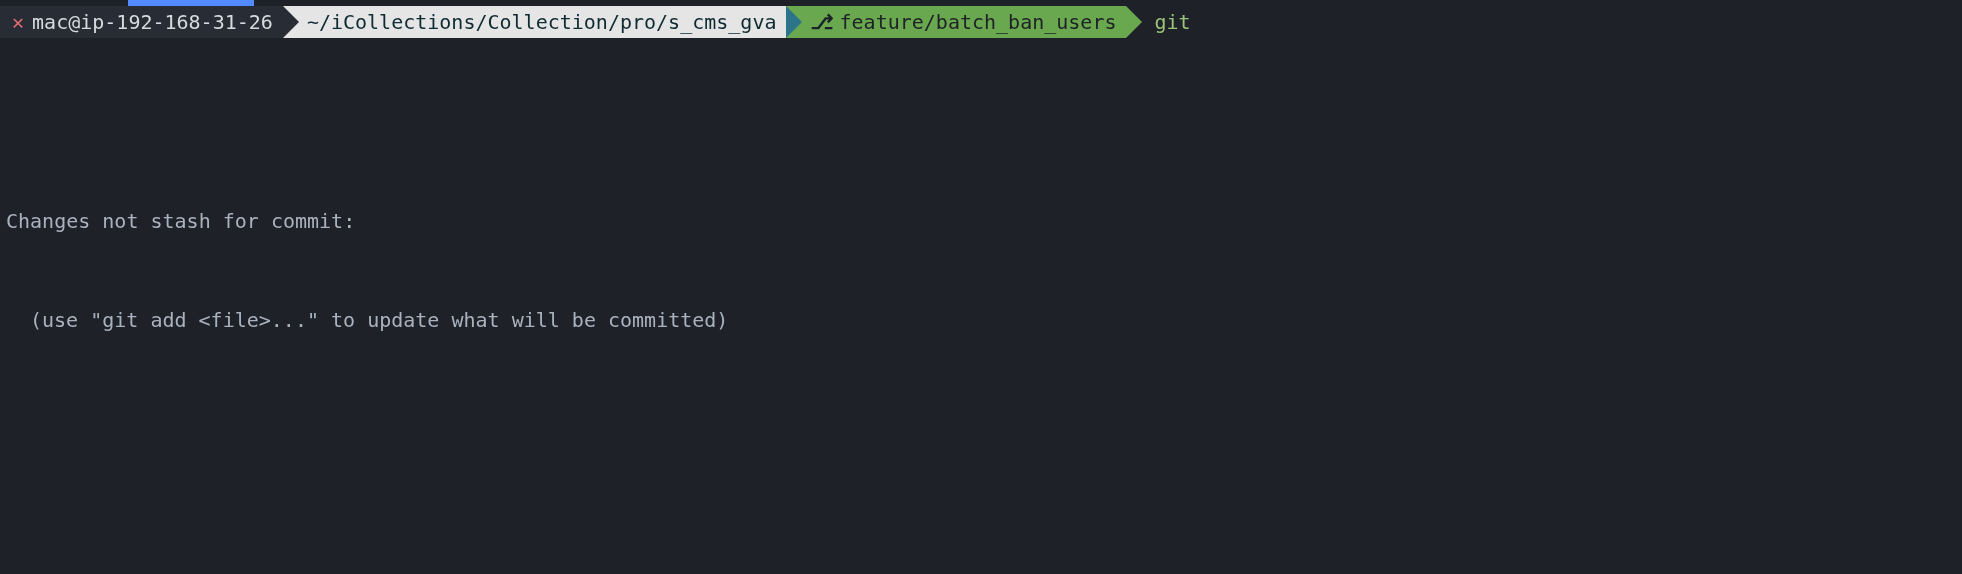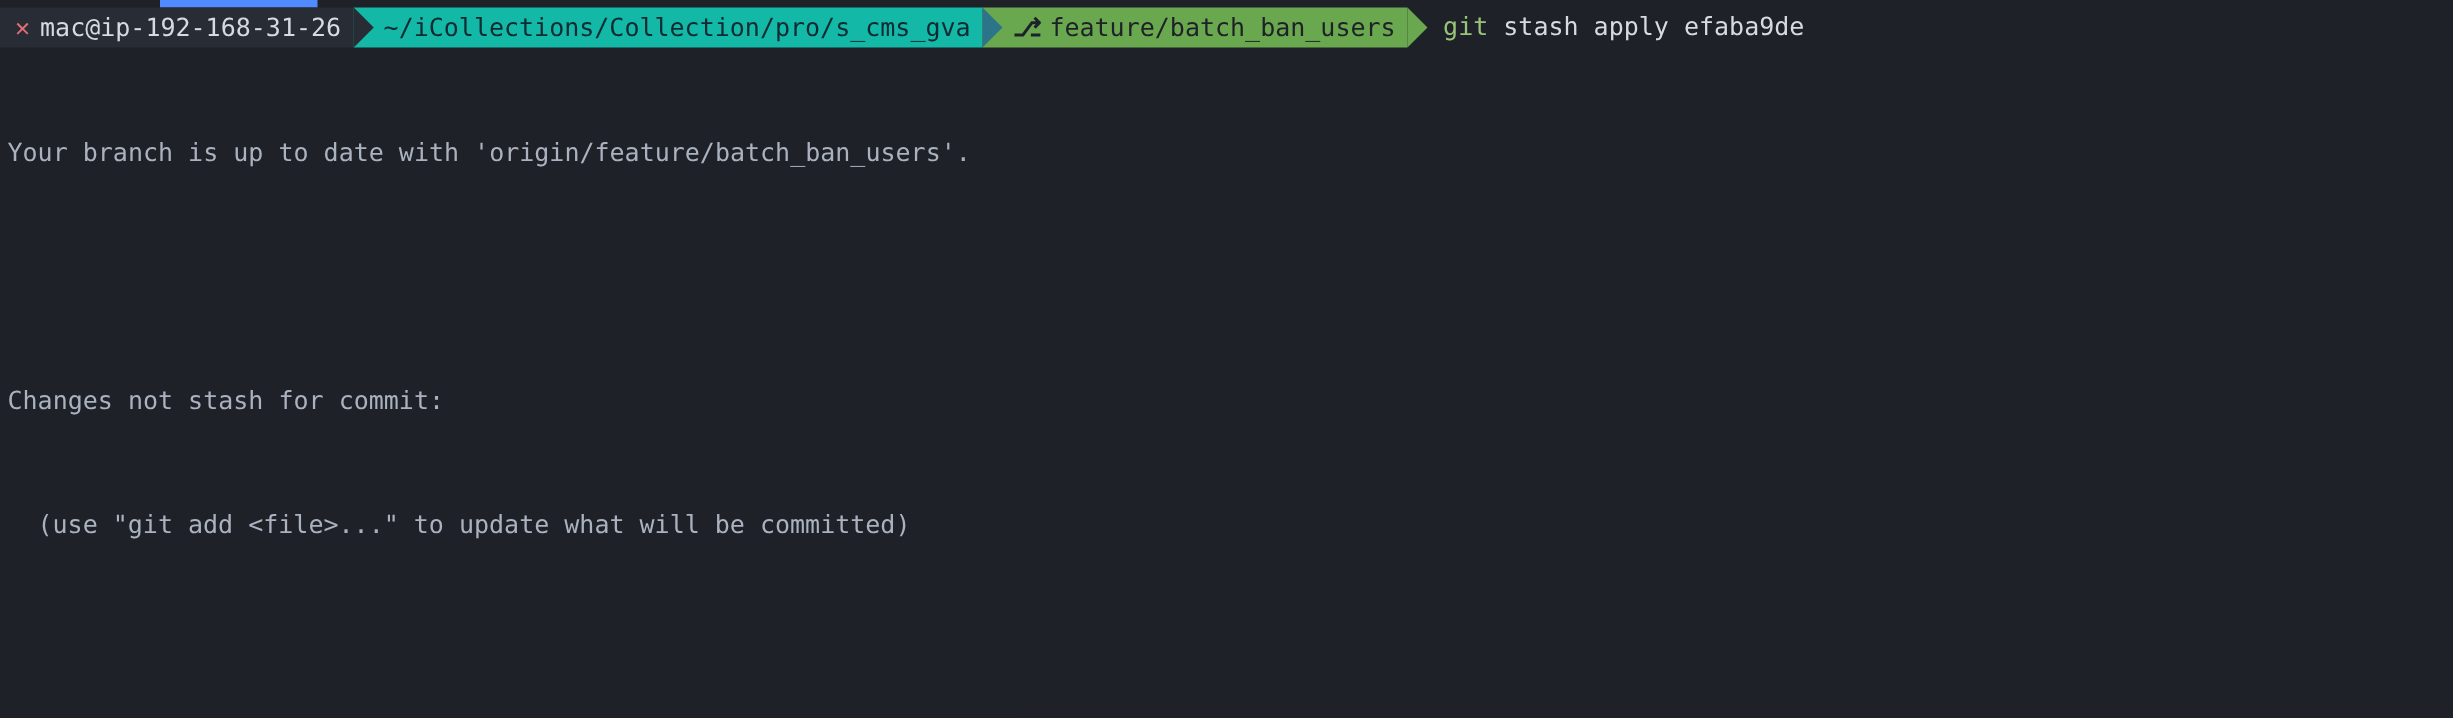--- a/index.html
+++ b/index.html
@@ -43,21 +43,21 @@
       padding: 0 10px 0 24px;
     }
     .segment:first-child {
       padding-left: 12px;
     }
     .seg-black {
       background-color: #282c34;
       color: #d7dae0;
     }
     .seg-teal {
-      background-color: #14b8a6;
+      background-color: #e5e5e5;
       color: #0e2a32;
       font-weight: 500;
     }
     .seg-green {
       background-color: #6aa84f;
       color: #1e2127;
       font-weight: 500;
     }
     .arrow {
       width: 0;
@@ -75,21 +75,21 @@
       color: #e06c75;
       font-weight: bold;
       margin-right: 8px;
     }
     .branch-icon {
       margin-right: 6px;
       font-weight: bold;
     }
     .command-area {
       display: flex;
-      align-items: flex-end;
+      align-items: center;
       padding-left: 28px;
     }
     .git-cmd {
       color: #98c379;
     }
     .git-args {
       color: #d7dae0;
     }
     .output {
       padding: 2px 6px 0 6px;
@@ -120,24 +120,22 @@
     <span>~/iCollections/Collection/pro/s_cms_gva</span>
     <div class="arrow arrow-teal"></div>
   </div>
   <div class="segment seg-green">
     <span class="branch-icon">⎇</span>
     <span>feature/batch_ban_users</span>
     <div class="arrow arrow-green"></div>
   </div>
   <div class="command-area">
     <span class="git-cmd">git</span>
-    <span class="git-args"> stash apply efaba9de</span>
   </div>
 </div>
 
 <div class="output">
-  <div class="output-line">Your branch is up to date with 'origin/feature/batch_ban_users'.</div>
   <div class="output-line"></div>
   <div class="output-line">Changes not stash for commit:</div>
   <div class="output-line hint">(use "git add &lt;file&gt;..." to update what will be committed)</div>
   
   
 </div>
 
 </body></html>

